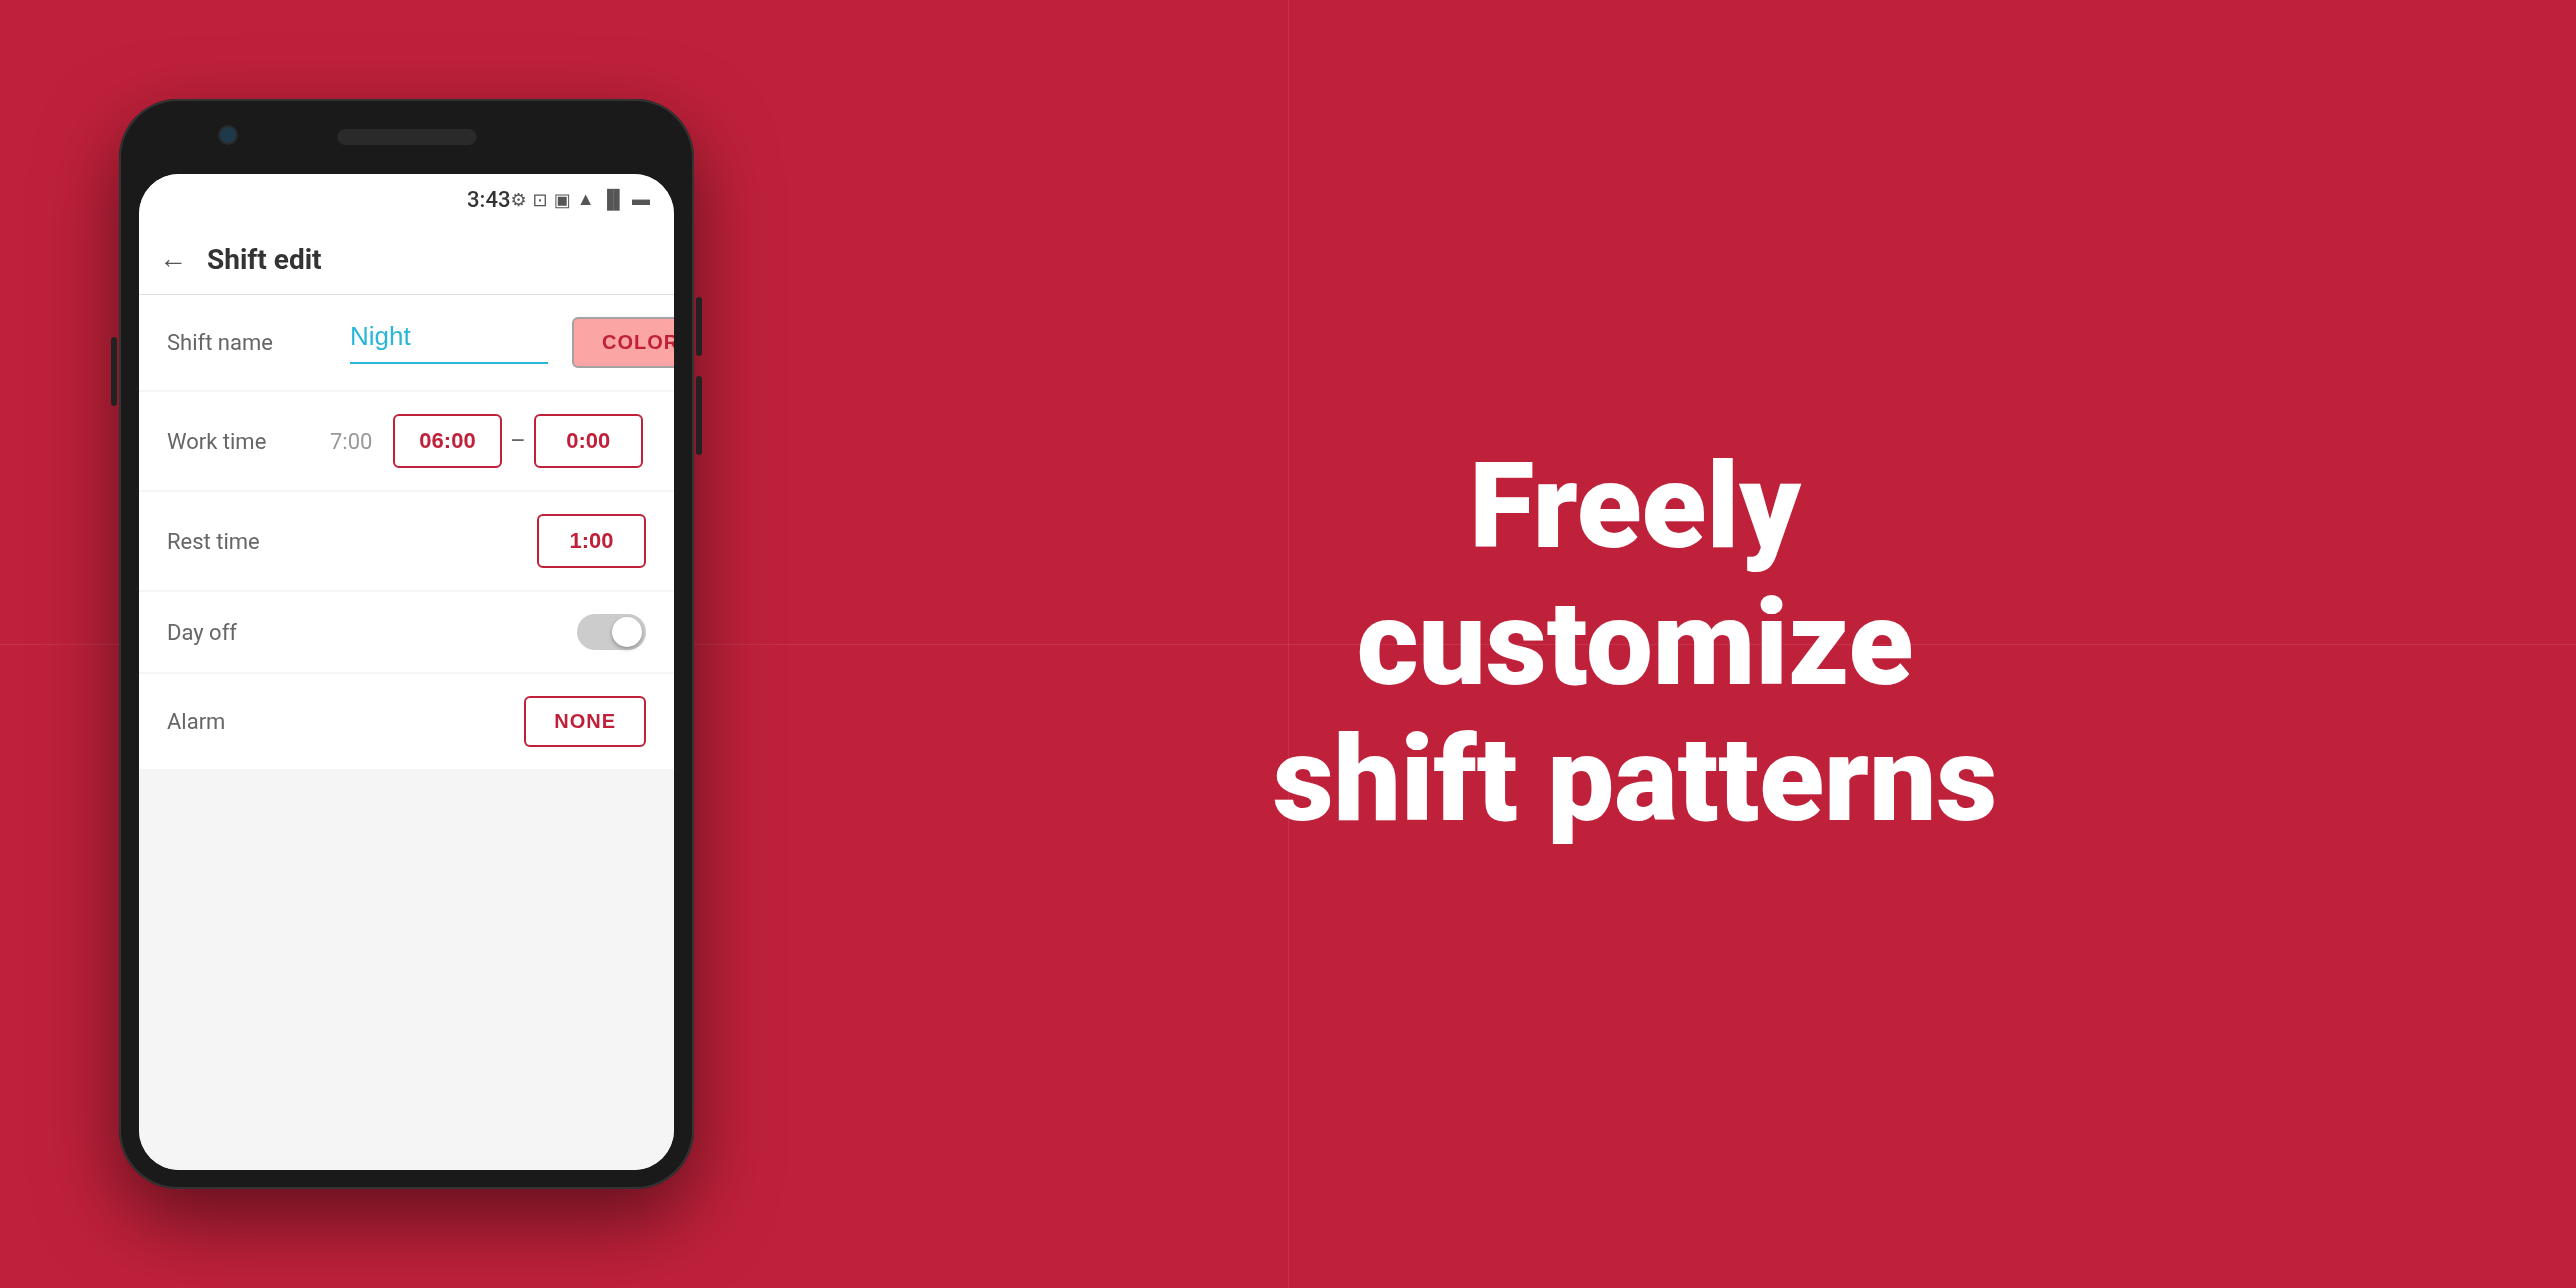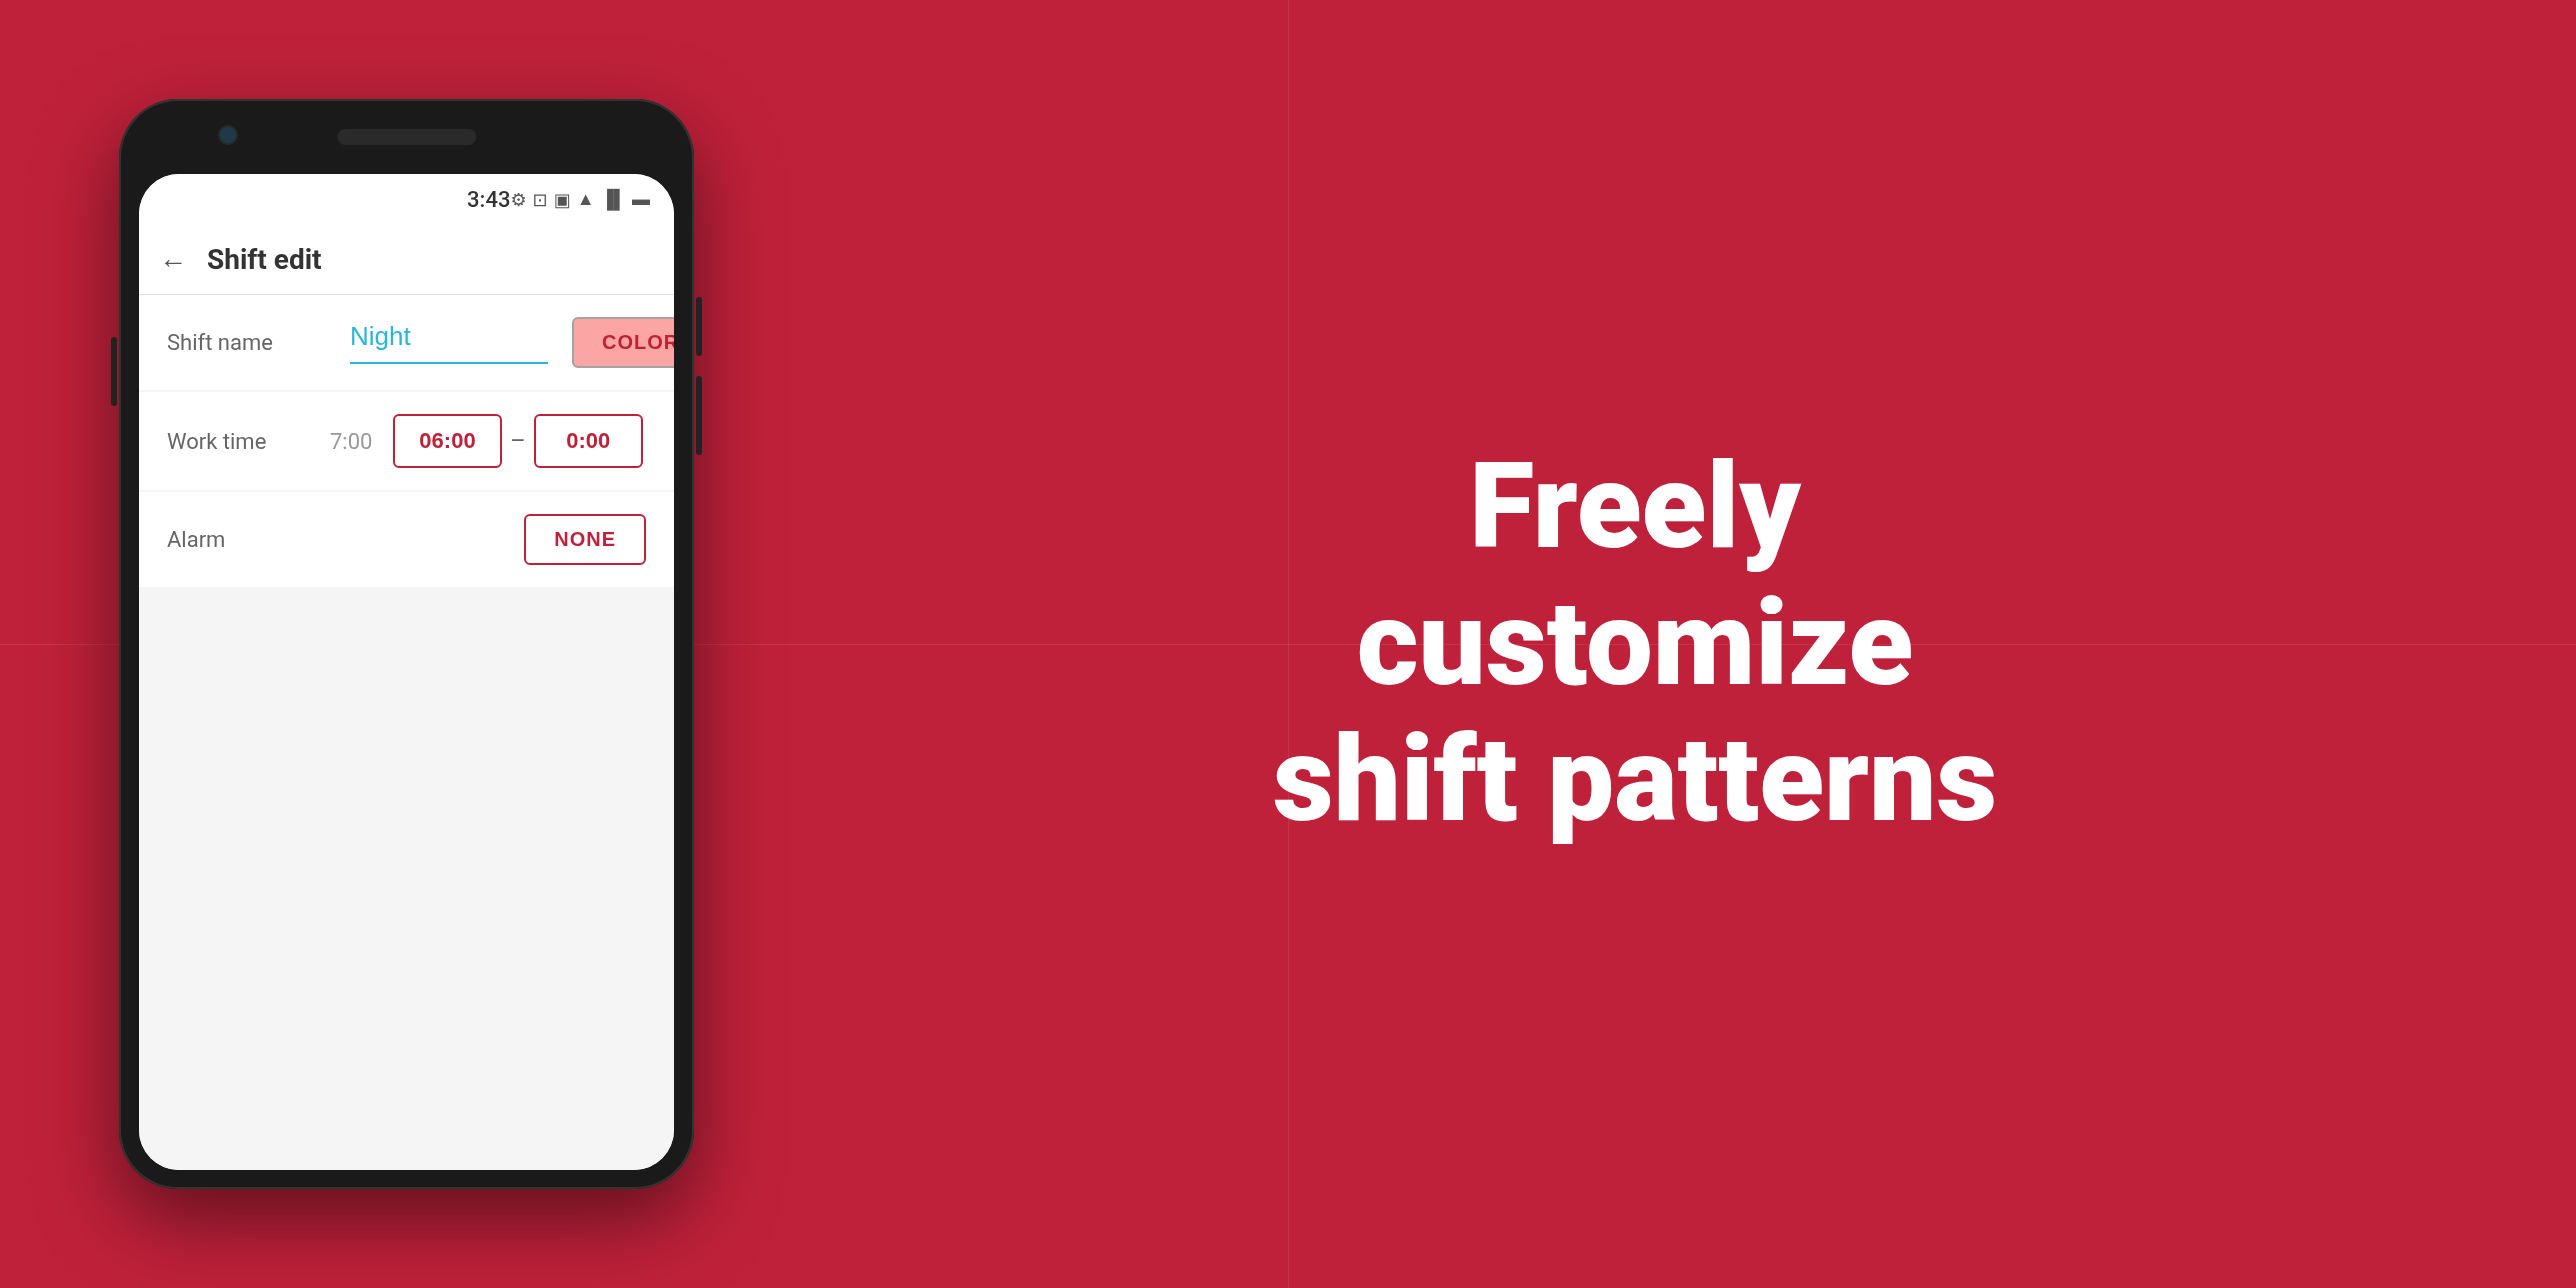--- a/index.html
+++ b/index.html
@@ -409,21 +409,35 @@
         </div>
 
         <div class="work-time-row">
           <span class="work-time-label">Work time</span>
           <span class="work-duration">7:00</span>
           <button class="time-btn">06:00</button>
           <span class="time-separator">–</span>
           <button class="time-btn">0:00</button>
         </div>
 
-
+        <div class="rest-time-row">
+          <span class="rest-time-label">Rest time</span>
+          <div class="rest-btn-wrapper">
+            <button class="time-btn">1:00</button>
+          </div>
+        </div>
+
+        <div class="day-off-row">
+          <span class="day-off-label">Day off</span>
+          <div class="toggle-wrapper">
+            <div class="toggle">
+              <div class="toggle-knob"></div>
+            </div>
+          </div>
+        </div>
 
         <div class="alarm-row">
           <span class="alarm-label">Alarm</span>
           <button class="none-btn">NONE</button>
         </div>
 
       </div>
     </div>
   </div>
 </div>

